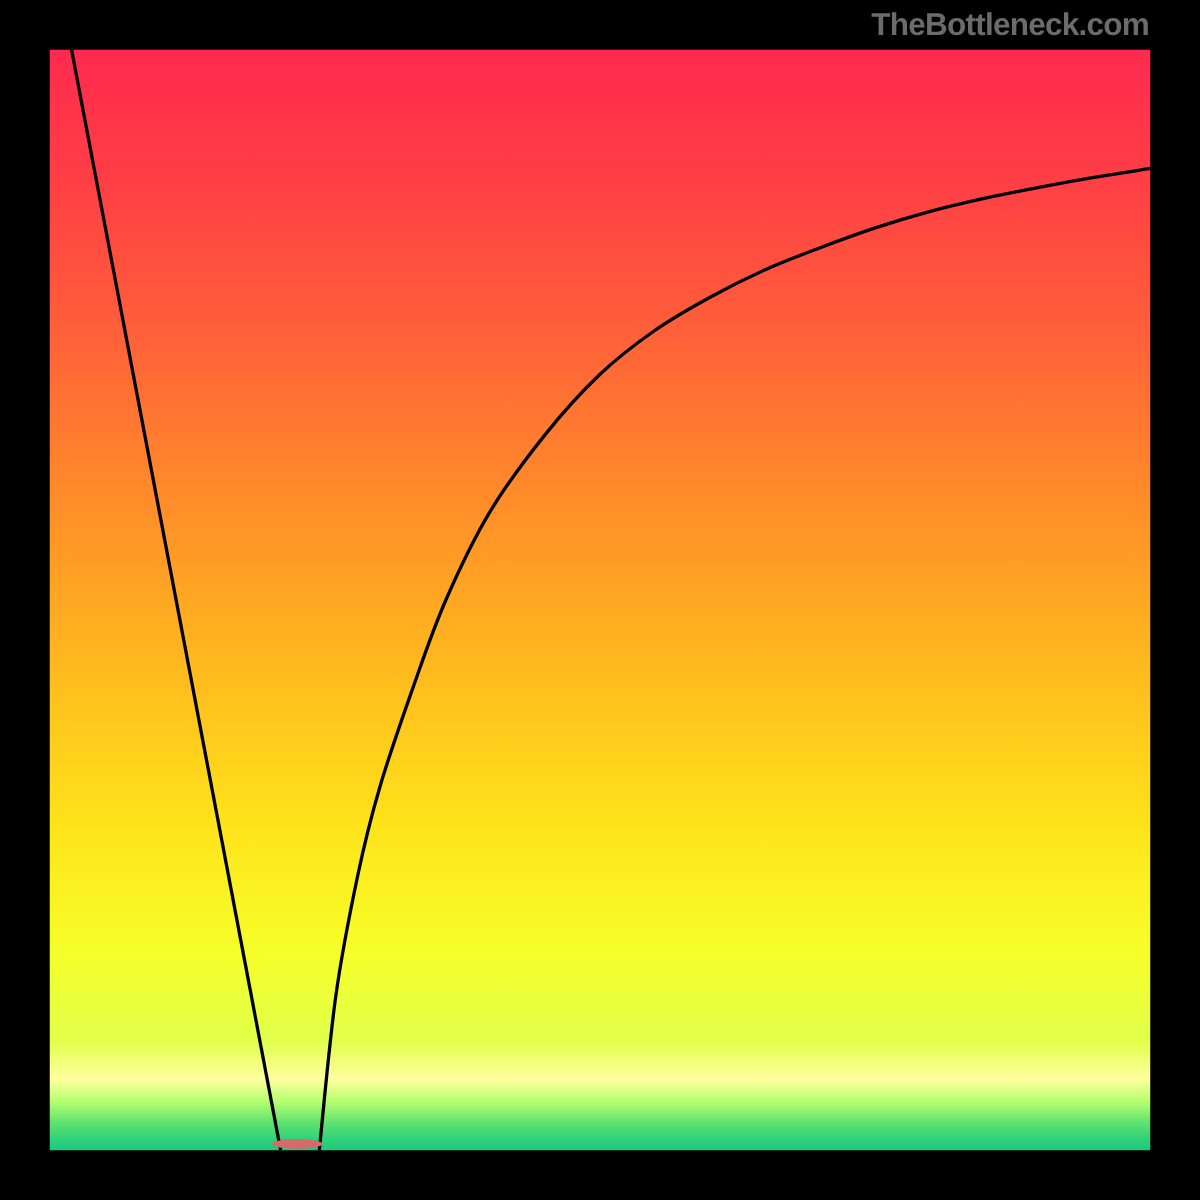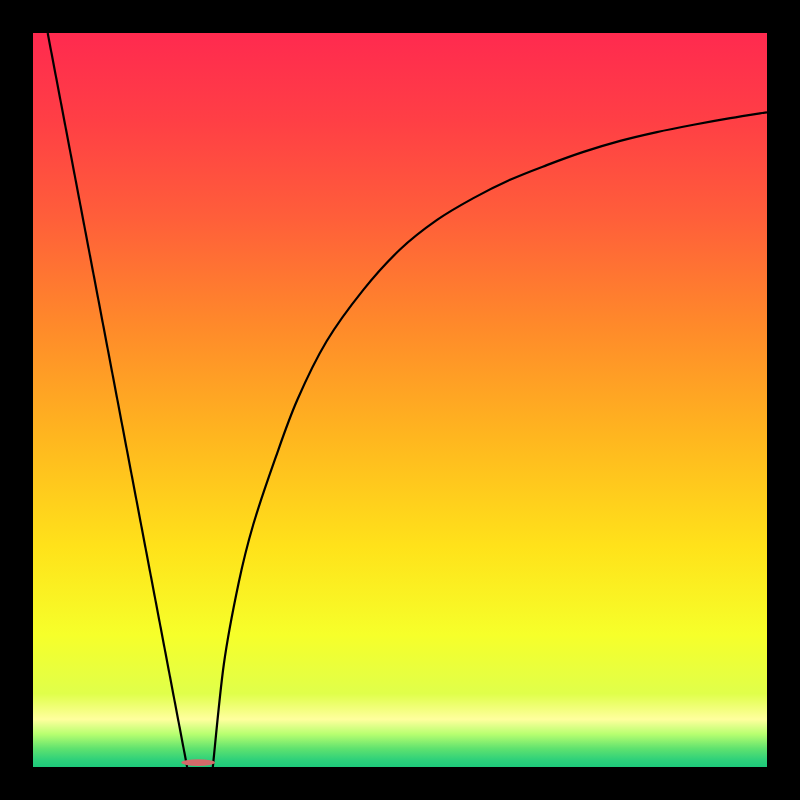--- a/index.html
+++ b/index.html
@@ -31,20 +31,21 @@
     font-weight: bold;
     color: #6b6b6b;
     letter-spacing: -0.5px;
   }
   svg { display: block; }
 </style>
 </head>
 <body>
 
 <div class="chart-root">
+  <div class="attribution">TheBottleneck.com</div>
 
   <svg class="plot-area" viewBox="0 0 734 734" preserveAspectRatio="none">
     <defs>
       <linearGradient id="bg-grad" x1="0" y1="0" x2="0" y2="1">
           <stop offset="0%" stop-color="#ff2a4f"></stop>
           <stop offset="12%" stop-color="#ff3f45"></stop>
           <stop offset="25%" stop-color="#ff5e3a"></stop>
           <stop offset="40%" stop-color="#ff8a2a"></stop>
           <stop offset="55.00000000000001%" stop-color="#ffb61f"></stop>
           <stop offset="70%" stop-color="#ffe21a"></stop>

